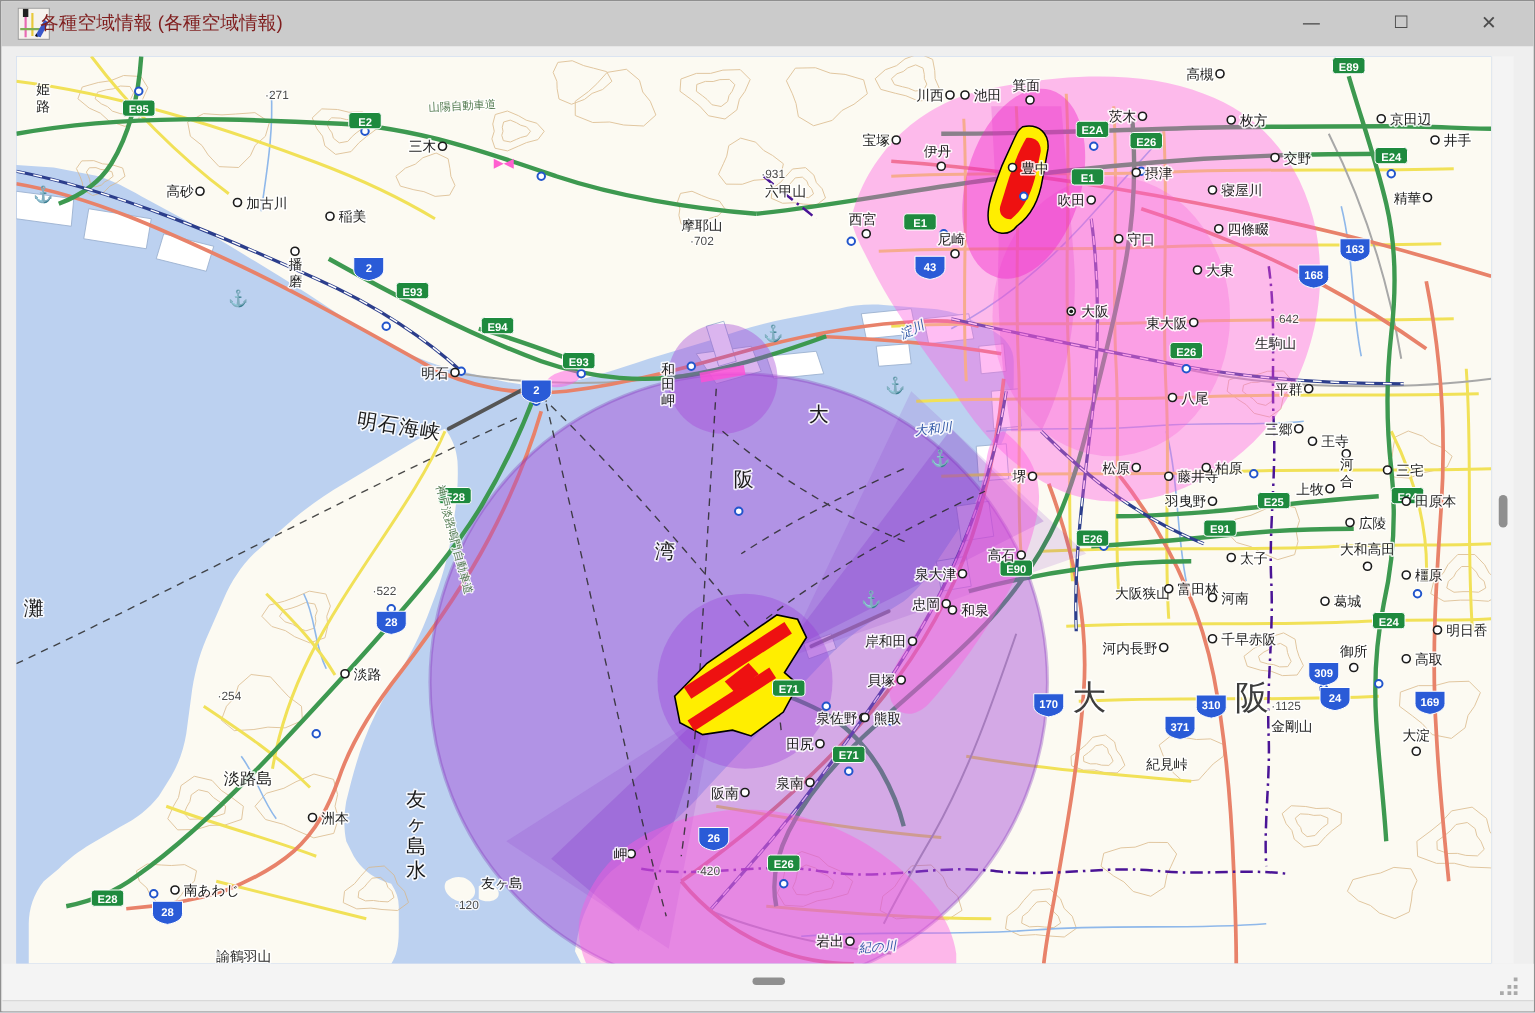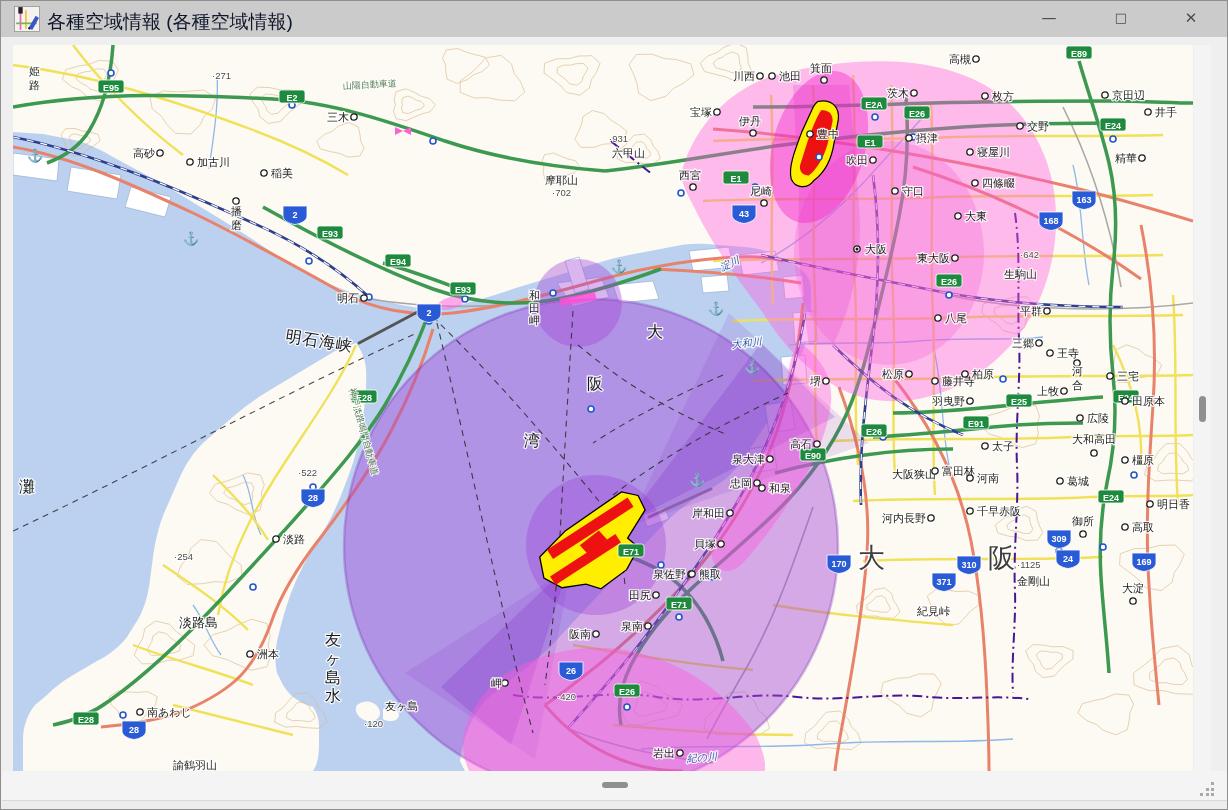--- a/index.html
+++ b/index.html
@@ -1,21 +1,21 @@
 <!DOCTYPE html>
 <html><head>
 <meta charset="utf-8">
 <style>
   html,body{margin:0;padding:0;background:#d9d9d9;}
   *{box-sizing:border-box;}
   .window{position:relative;width:1228px;height:810px;background:#efefef;
     border:1px solid #8f8f8f;font-family:"Liberation Sans",sans-serif;overflow:hidden;}
   .titlebar{position:absolute;left:0;top:0;width:100%;height:36px;background:#cbcbcb;}
   .app-icon{position:absolute;left:13px;top:5px;width:26px;height:26px;display:block;}
-  .title-text{position:absolute;left:46px;top:8px;font-size:19px;color:#0f172a;white-space:nowrap;}
+  .title-text{position:absolute;left:31px;top:8px;font-size:15px;color:#7f1d1d;white-space:nowrap;}
   .winbtn{position:absolute;top:0;width:44px;height:34px;border:none;background:transparent;
     font-size:15px;color:#4d4d4d;text-align:center;line-height:34px;padding:0;cursor:default;
     font-family:"DejaVu Sans",sans-serif;}
   .btn-min{left:1026px;}
   .btn-max{left:1098px;font-size:13px;}
   .btn-close{left:1168px;}
   .map-wrap{position:absolute;left:12px;top:44px;width:1180px;height:726px;background:#bcd1f0;overflow:hidden;}
   .map-wrap svg{display:block;}
   .vscroll{position:absolute;left:1193px;top:44px;width:17px;height:726px;background:#f4f4f4;}
   .vthumb{position:absolute;left:5px;width:7px;border-radius:3.5px;background:#8f8f8f;}

